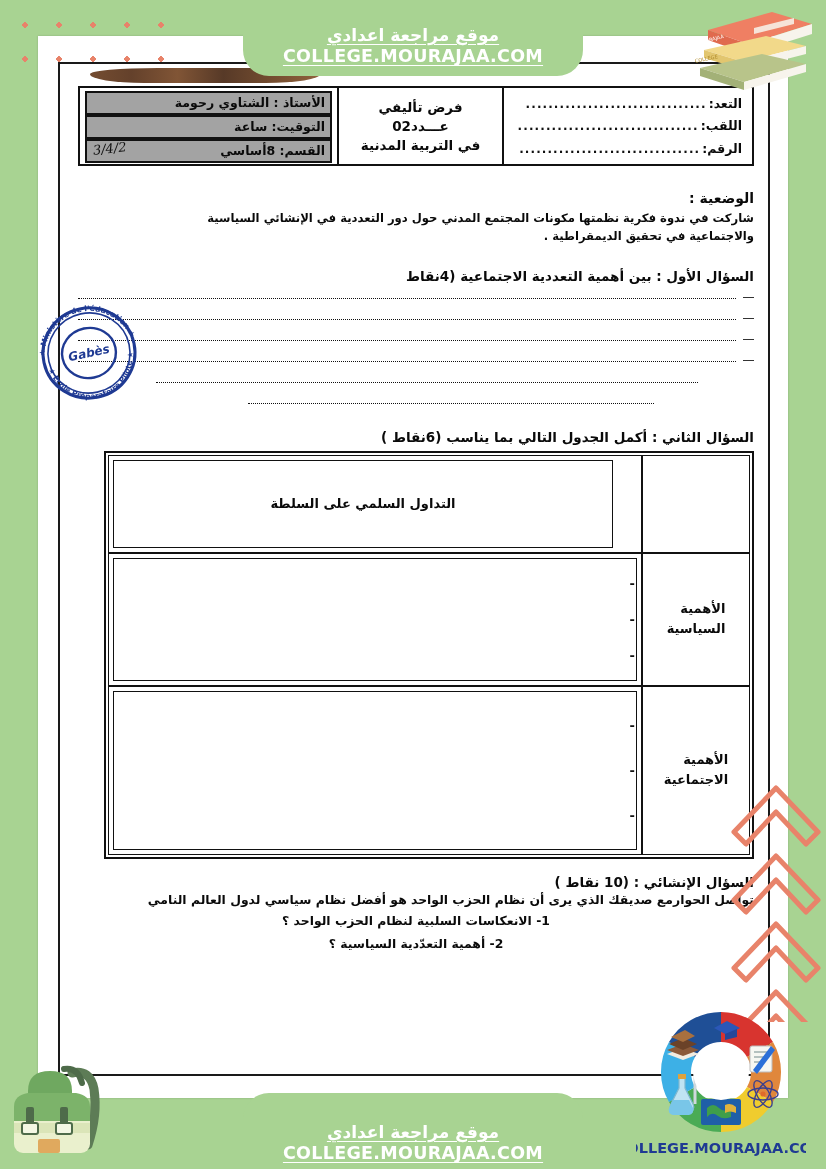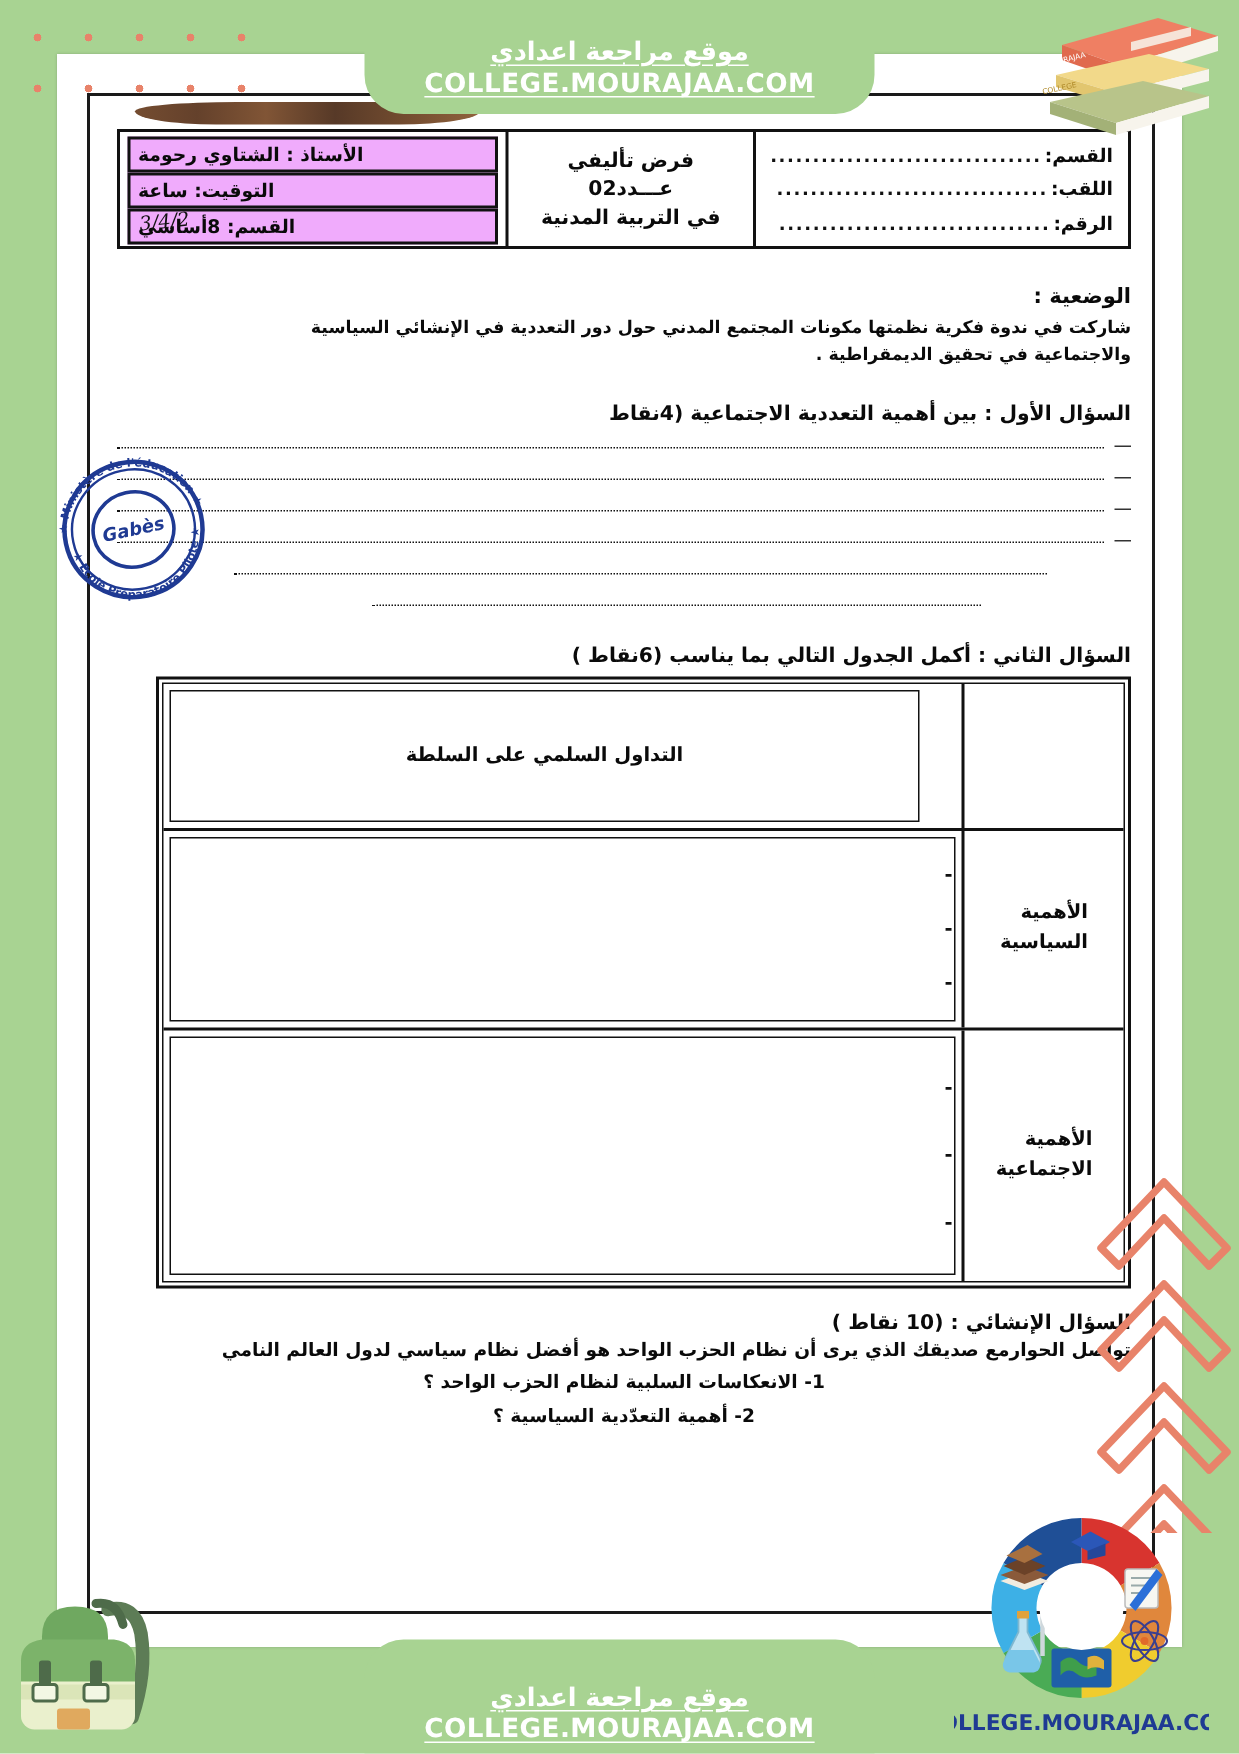--- a/index.html
+++ b/index.html
@@ -86,22 +86,22 @@
   .hdr-ident { width:250px; padding:4px 10px 4px 6px; display:flex; flex-direction:column; justify-content:space-around;}
   .id-row { display:flex; align-items:baseline; gap:2px; font-size:12.5px; font-weight:bold; white-space:nowrap;}
   .id-row .lbl { font-size:12.5px; font-weight:bold; }
   .id-row .dots { flex:1; overflow:hidden; letter-spacing:1.1px; font-size:12px; color:#111; direction:ltr; text-align:right;}
 
   .hdr-title { width:165px; display:flex; flex-direction:column; align-items:center; justify-content:center; gap:1px; font-weight:bold; font-size:13.5px; line-height:1.35;}
   .hdr-title .l2 { letter-spacing:-.5px; }
 
   .hdr-meta { flex:1; padding:3px 5px; display:flex; flex-direction:column; justify-content:space-between; }
   .meta-box {
-    border:2.2px solid #111; background:#f0abfc;
-    font-size:12.5px; font-weight:bold; text-align:left;
+    border:2.2px solid #111; background:#a3a3a3;
+    font-size:12.5px; font-weight:bold; text-align:right;
     padding:1px 5px; line-height:1.45; position:relative;
   }
   .meta-box .hand {
     font-family:"DejaVu Serif","Liberation Serif",serif;
     font-style:italic; font-weight:normal; font-size:13px;
     position:absolute; left:6px; top:-1px; transform:rotate(-6deg); color:#111;
   }
 
   
   .situation { position:absolute; right:34px; left:32px; top:152px; }
@@ -188,21 +188,21 @@
 <div class="page">
   <div class="scan-edge"></div>
   <div class="page-inner-border"></div>
 
   <div class="sheet">
 
     <div class="hdr-table">
 
       <div class="hdr-cell hdr-ident">
         <div class="id-row">
-          <span class="lbl">القسم:</span>
+          <span class="lbl">التعد:</span>
           <span class="dots">................................</span>
         </div>
         <div class="id-row">
           <span class="lbl">اللقب:</span>
           <span class="dots">................................</span>
         </div>
         <div class="id-row">
           <span class="lbl">الرقم:</span>
           <span class="dots">................................</span>
         </div>

